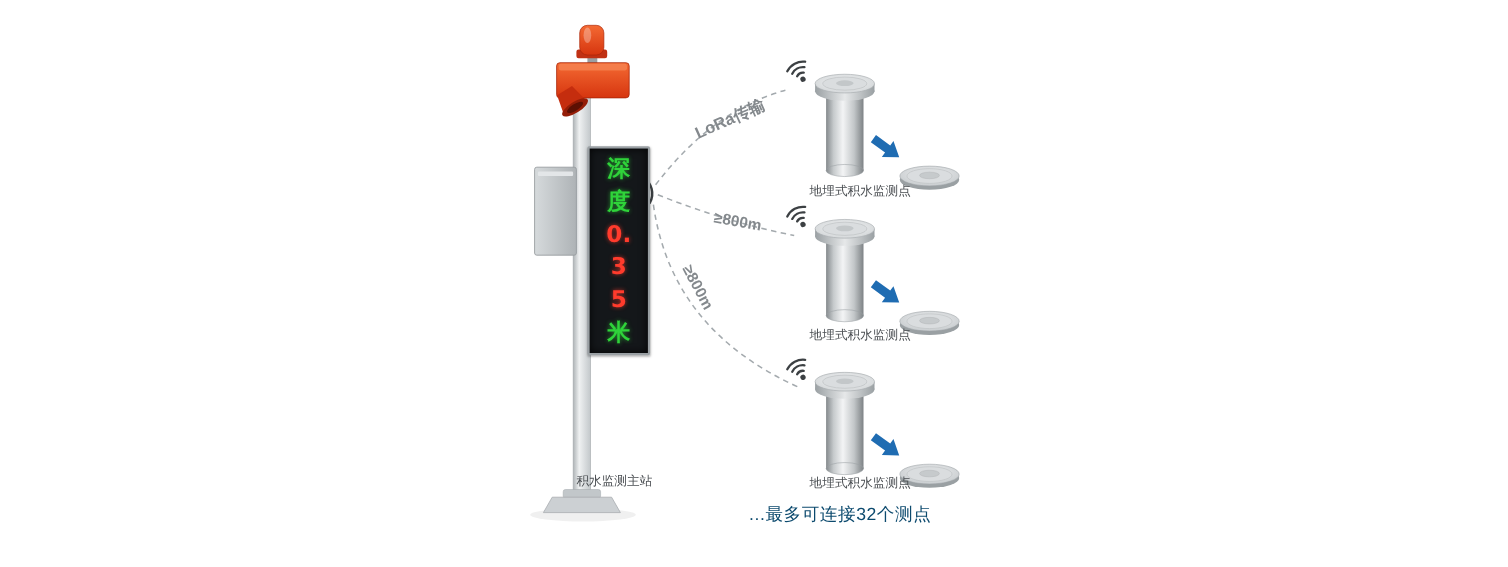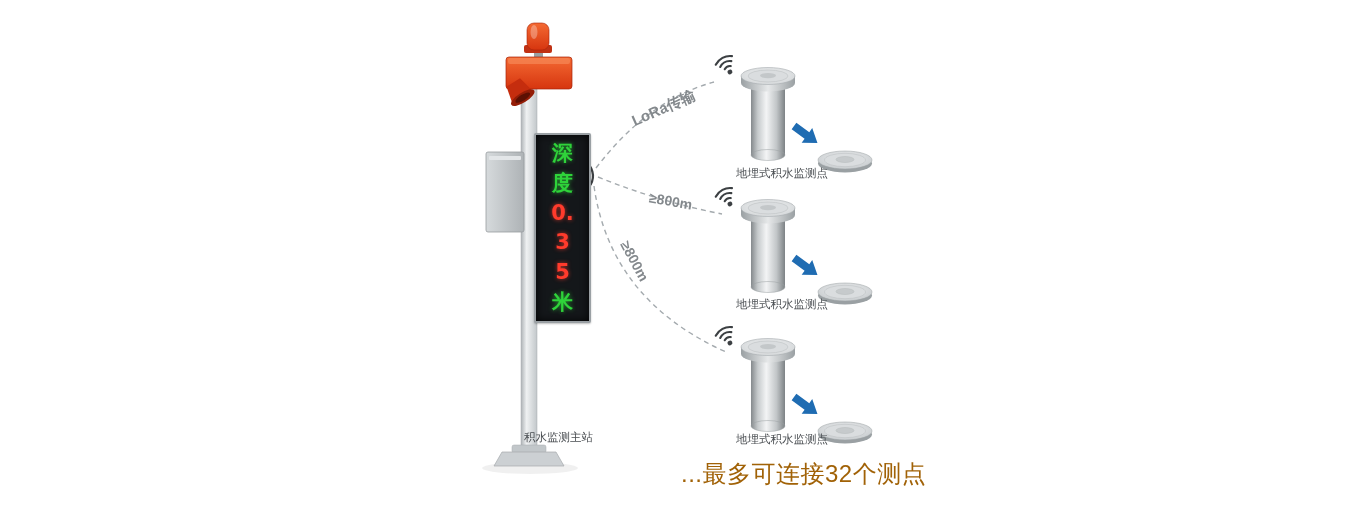--- a/index.html
+++ b/index.html
@@ -13,21 +13,21 @@
   .link-label { position:absolute; color:#84898d; font-weight:bold; white-space:nowrap; }
   .link-label.lora { left:630px; top:99px;  font-size:15px; transform:rotate(-24deg); }
   .link-label.mid  { left:649px; top:193px; font-size:14px; transform:rotate(10deg); }
   .link-label.bot  { left:613px; top:253px; font-size:14px; transform:rotate(62deg); }
 
   .station-label { left:487px; top:430px;margin-left:37px; }
   .sensor-label-1 { left:736px; top:166px; }
   .sensor-label-2 { left:736px; top:297px; }
   .sensor-label-3 { left:736px; top:432px; }
 
-  .footer-caption { position:absolute; left:681px; top:458px; font-size:24px; color:#a16207;
+  .footer-caption { position:absolute; left:681px; top:458px; font-size:16px; color:#0c4a6e;
                     font-weight:500; letter-spacing:0.5px; white-space:nowrap; }
 
   .led-panel { position:absolute; left:534px; top:133px; width:57px; height:190px;
                background:#14171a; border:2px solid #9aa0a4; border-radius:2px;
                box-shadow: inset 0 0 8px rgba(0,0,0,0.9), 0 1px 2px rgba(0,0,0,0.25);
                display:flex; flex-direction:column; justify-content:space-around; padding:4px 0; }
   .led-row { text-align:center; font-size:21px; line-height:27px; font-weight:bold;
              font-family:"DejaVu Sans",sans-serif; }
   .led-row.green { color:#2fd33a; text-shadow:0 0 4px rgba(47,211,58,0.7); }
   .led-row.red   { color:#ff3b2c; text-shadow:0 0 4px rgba(255,59,44,0.7); }

